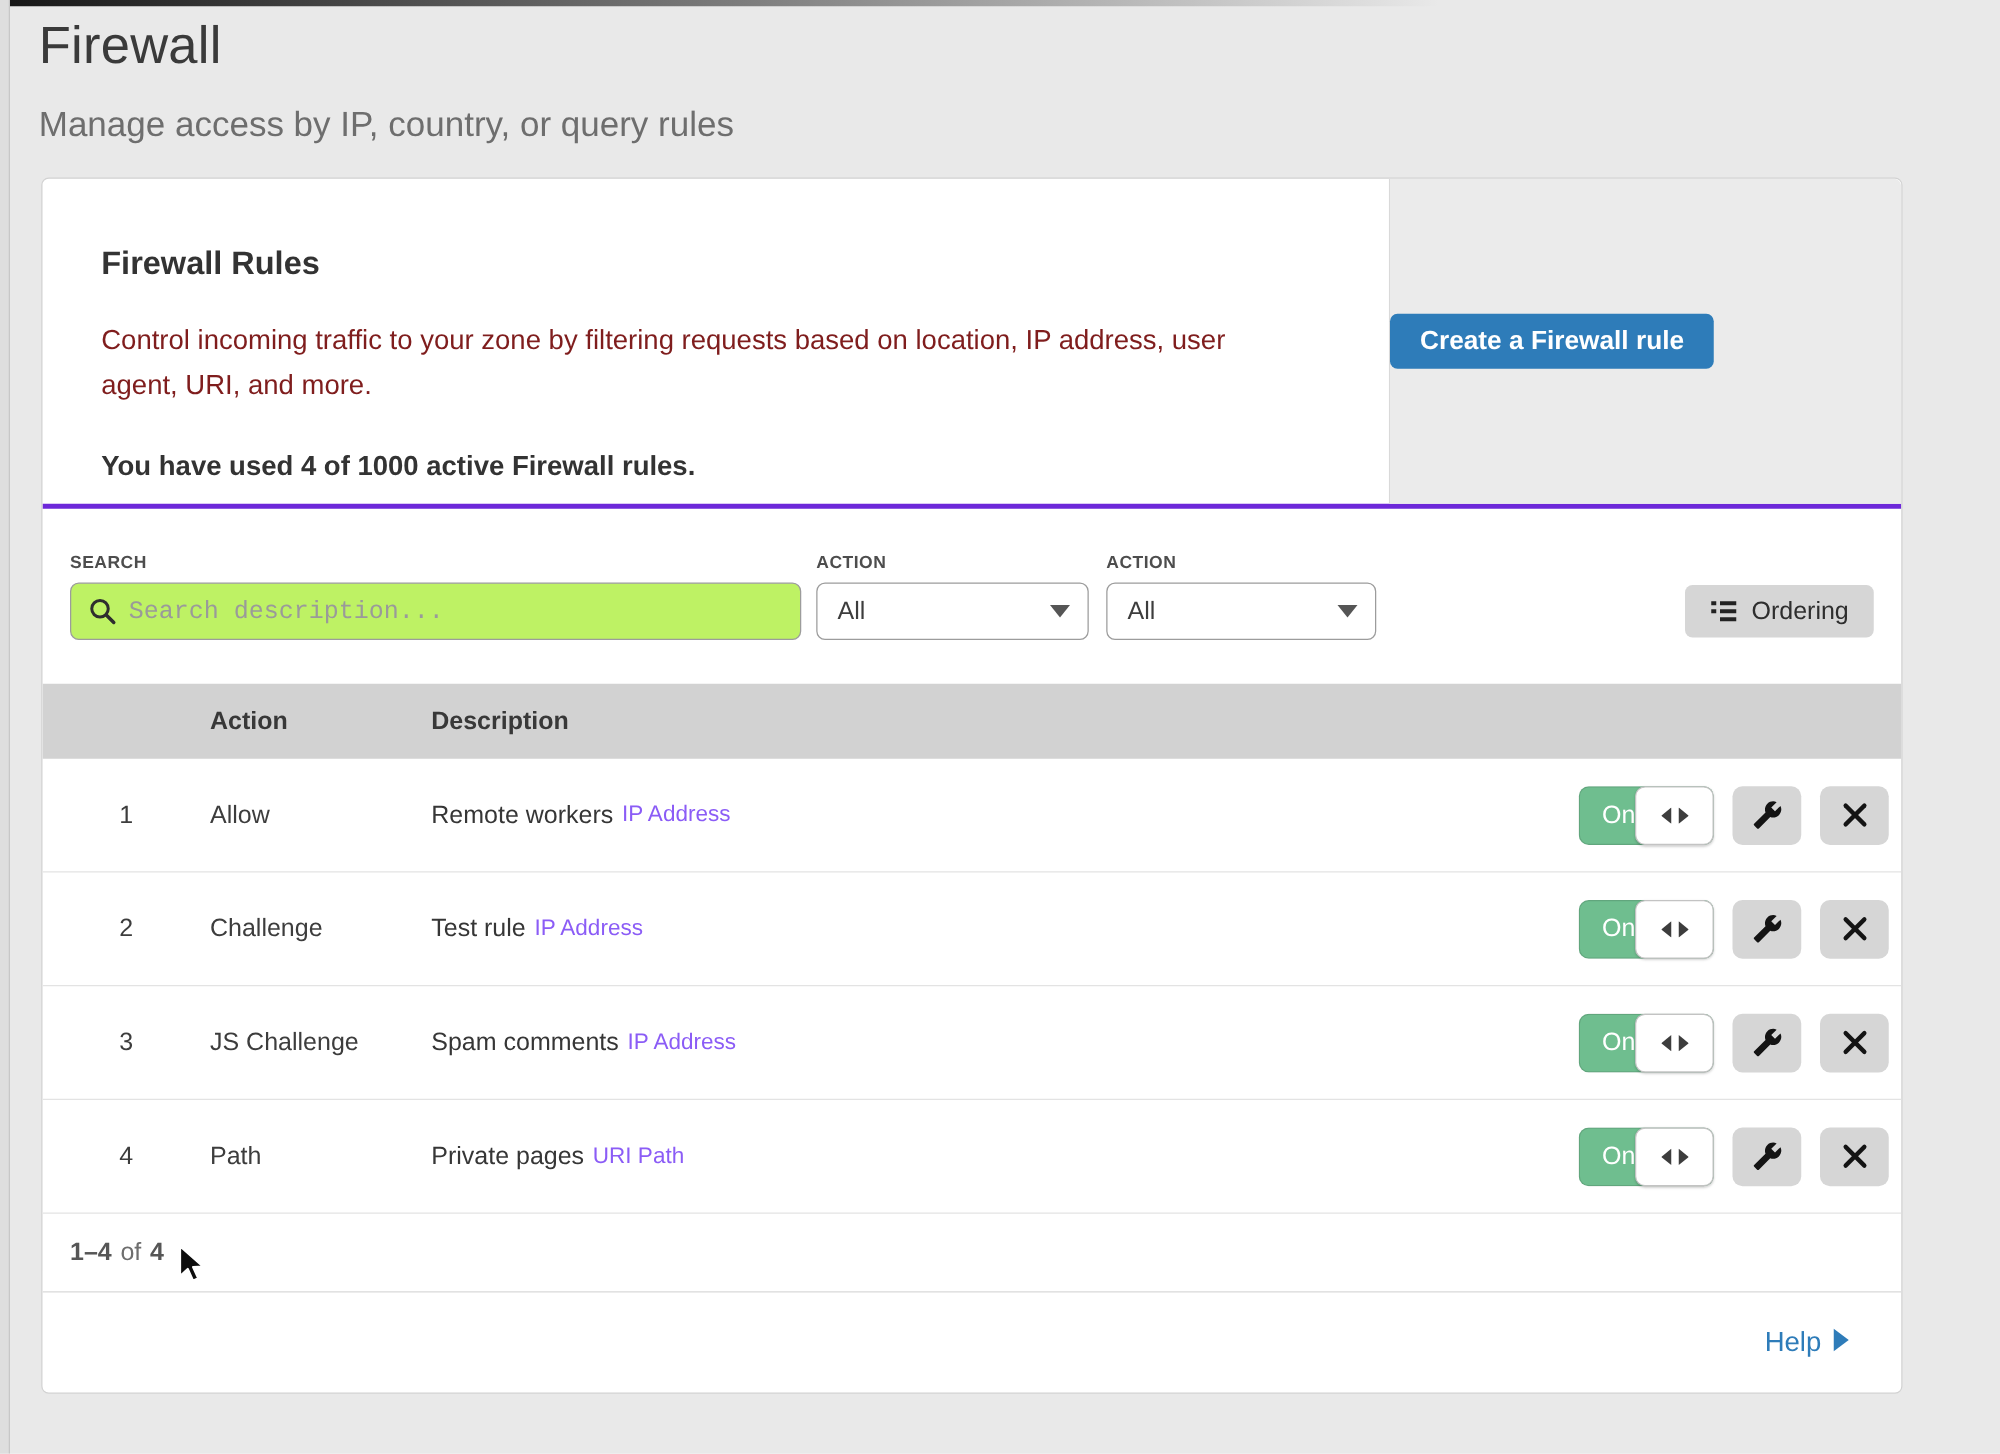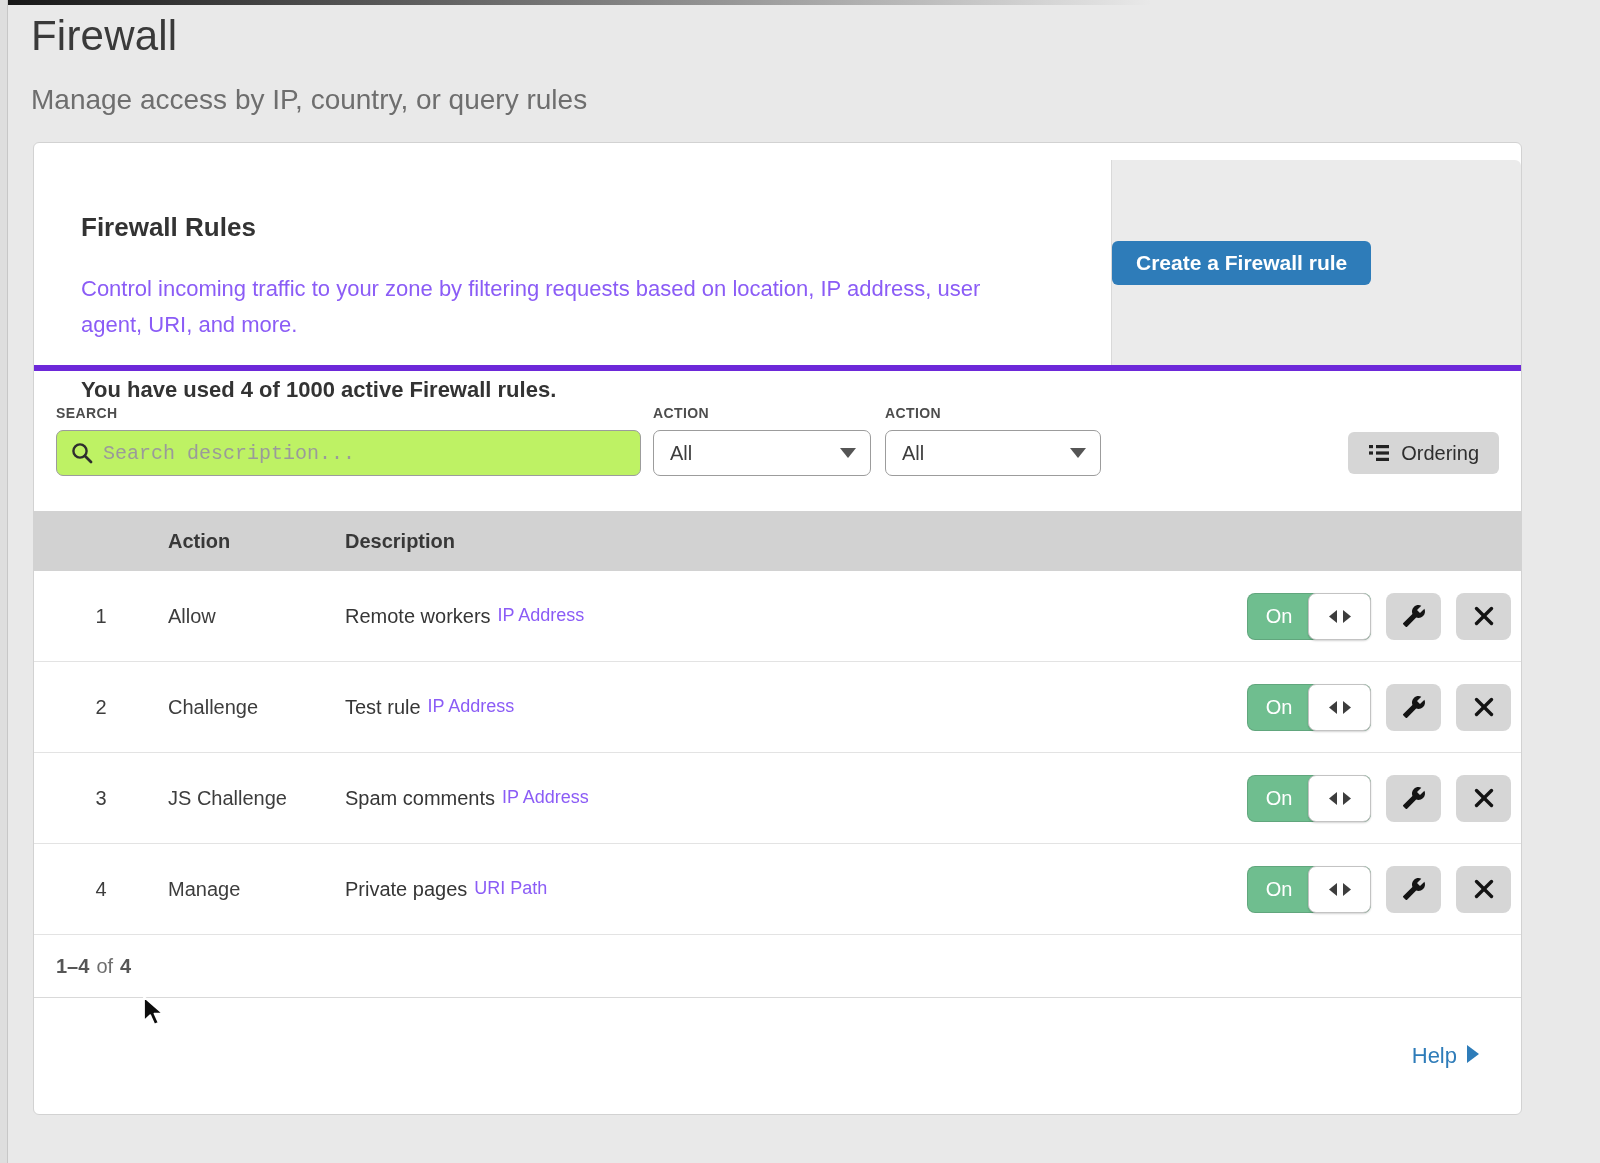--- a/index.html
+++ b/index.html
@@ -26,24 +26,24 @@
   .page-title{font-size:42px;font-weight:500;color:#3a3a3a;letter-spacing:.2px;}
   .page-subtitle{margin-top:24px;font-size:28px;font-weight:400;color:#6e6e6e;}
 
   
   .panel{
     position:absolute;left:33px;top:142px;width:1489px;height:973px;
     background:#fff;border:1px solid #d2d2d2;border-radius:6px;
     display:flex;flex-direction:column;overflow:hidden;
   }
 
-  .panel-top{display:flex;height:211px;border-bottom:6px solid #6d28d9;flex:0 0 auto;margin-top:17px;}
+  .panel-top{display:flex;height:264px;border-bottom:4px solid #6d28d9;flex:0 0 auto;}
   .intro{flex:1 1 auto;padding:52px 70px 0 47px;}
   .intro-heading{font-size:26px;font-weight:700;color:#333;margin-bottom:28px;}
-  .intro-desc{font-size:22px;line-height:1.64;color:#8b5cf6;max-width:960px;}
+  .intro-desc{font-size:22px;line-height:1.64;color:#7f1d1d;max-width:960px;}
   .intro-usage{margin-top:34px;font-size:22px;font-weight:700;color:#333;}
   .cta-box{flex:0 0 410px;background:#ebebeb;border-left:1px solid #d9d9d9;
     display:flex;align-items:center;border-top-right-radius:6px;}
   .btn-primary{
     background:var(--accent_blue,#2e7cb9);color:#fff;border:none;border-radius:6px;
     font-family:inherit;font-size:21px;font-weight:700;padding:0 24px;height:44px;cursor:pointer;
   }
 
   
   .filter-bar{display:flex;align-items:flex-end;height:140px;padding:0 22px 35px 22px;flex:0 0 auto;}
@@ -84,21 +84,21 @@
   .col-controls{flex:0 0 320px;}
   .trow{height:91px;display:flex;align-items:center;border-bottom:1px solid #e3e3e3;flex:0 0 auto;}
   .cell-num{flex:0 0 134px;text-align:center;font-size:20px;color:#3d3d3d;}
   .cell-action{flex:0 0 177px;font-size:20px;color:#3d3d3d;}
   .cell-desc{flex:1 1 auto;display:flex;flex-direction:row;gap:7px;}
   .desc-title{font-size:20px;color:#363636;}
   .desc-sub{font-size:18px;color:#8b5cf6;}
   .cell-controls{flex:0 0 320px;display:flex;align-items:center;justify-content:flex-end;
     gap:15px;padding-right:10px;}
   .toggle{
-    width:124px;height:47px;border-radius:8px;background:var(--toggle_green,#6fbe8f);
+    width:108px;height:47px;border-radius:8px;background:var(--toggle_green,#6fbe8f);
     border:1px solid rgba(0,0,0,.12);display:flex;cursor:pointer;position:relative;
   }
   .toggle-on{flex:0 0 62px;display:flex;align-items:center;justify-content:center;
     color:#fff;font-size:20px;}
   .toggle-handle{
     position:absolute;right:-1px;top:-1px;width:63px;height:47px;background:#fff;
     border:1px solid #c3c3c3;border-radius:8px;box-shadow:0 1px 2px rgba(0,0,0,.18);
     display:flex;align-items:center;justify-content:center;
   }
   .icon-btn{
@@ -283,21 +283,21 @@
         <svg width="20" height="20" viewBox="0 0 20 20">
           <line x1="2.5" y1="2.5" x2="17.5" y2="17.5" stroke="#141414" stroke-width="3.4" stroke-linecap="round"></line>
           <line x1="17.5" y1="2.5" x2="2.5" y2="17.5" stroke="#141414" stroke-width="3.4" stroke-linecap="round"></line>
         </svg>
       </button>
     </div>
   </div>
 
   <div class="trow">
     <div class="cell-num">4</div>
-    <div class="cell-action">Manage</div>
+    <div class="cell-action">Path</div>
     <div class="cell-desc">
       <div class="desc-title">Private pages</div>
       <div class="desc-sub">URI Path</div>
     </div>
     <div class="cell-controls">
       <div class="toggle">
         <span class="toggle-on">On</span>
         <span class="toggle-handle">
           <svg width="22" height="13" viewBox="0 0 22 13">
             <polygon points="8,0 8,13 0,6.5" fill="#3d3d3d"></polygon>

